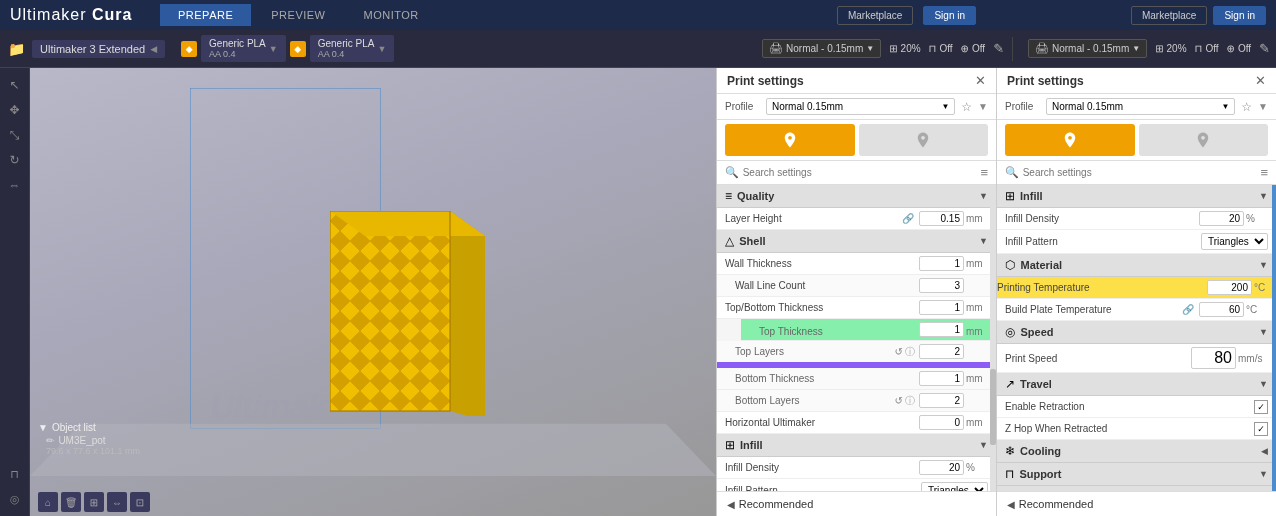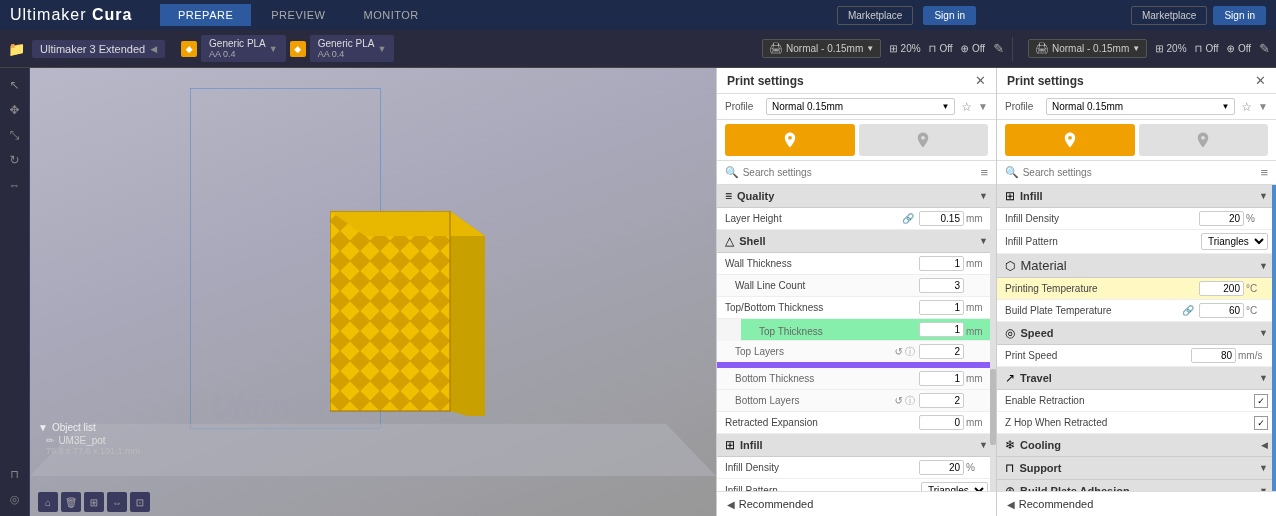--- a/index.html
+++ b/index.html
@@ -268,21 +268,21 @@
 
         <div style="display:flex;align-items:center;padding:3px 8px 3px 18px;border-bottom:1px solid #eee;background:#fafafa;min-height:22px;">
           <span style="flex:1;font-size:10px;color:#666;">Bottom Layers</span>
           <span style="color:#888;cursor:pointer;font-size:10px;margin-right:2px;">↺</span>
           <span style="color:#aaa;cursor:pointer;font-size:10px;margin-right:4px;">ⓘ</span>
           <input type="text" value="2" style="width: 45px; text-align: right; border: 1px solid rgb(204, 204, 204); padding: 1px 3px; font-size: 10px; border-radius: 2px;">
           <span style="font-size:10px;color:#777;width:22px;margin-left:2px;"></span>
         </div>
 
         <div style="display:flex;align-items:center;padding:3px 8px;border-bottom:1px solid #eee;background:#fff;min-height:22px;">
-          <span style="flex:1;font-size:10px;color:#444;">Retracted Expansion</span>
+          <span style="flex:1;font-size:10px;color:#444;">Horizontal Ultimaker</span>
           <input type="text" value="0" style="width: 45px; text-align: right; border: 1px solid rgb(204, 204, 204); padding: 1px 3px; font-size: 10px; border-radius: 2px;">
           <span style="font-size:10px;color:#777;width:22px;margin-left:2px;">mm</span>
         </div>
 
         <div style="display:flex;align-items:center;justify-content:space-between;padding:4px 8px;background:#e0e0e0;border-bottom:1px solid #ccc;cursor:pointer;">
           <div style="display:flex;align-items:center;gap:5px;">
             <span style="font-size:12px;">⊞</span>
             <span style="font-size:11px;font-weight:600;color:#333;">Infill</span>
           </div>
           <span style="font-size:9px;color:#555;">▼</span>
@@ -365,46 +365,46 @@
         <div style="display:flex;align-items:center;padding:3px 8px;border-bottom:1px solid #eee;background:#fff;min-height:22px;">
           <span style="flex:1;font-size:10px;color:#444;">Infill Pattern</span>
           <select style="border:1px solid #ccc;font-size:10px;padding:1px 2px;background:#fff;border-radius:2px;min-width:65px;">
             <option>Triangles</option>
           </select>
         </div>
 
         <div style="display:flex;align-items:center;justify-content:space-between;padding:4px 8px;background:#e0e0e0;border-bottom:1px solid #ccc;cursor:pointer;">
           <div style="display:flex;align-items:center;gap:5px;">
             <span style="font-size:12px;">⬡</span>
-            <span style="font-size:13px;font-weight:400;color:#333;">Material</span>
-          </div>
-          <span style="font-size:9px;color:#555;">▼</span>
-        </div>
-        <div style="display:flex;align-items:center;padding:3px 8px;border-bottom:1px solid #eee;background:#fef9c3;min-height:22px;">
+            <span style="font-size:11px;font-weight:700;color:#333;">Material</span>
+          </div>
+          <span style="font-size:9px;color:#555;">▼</span>
+        </div>
+        <div style="display:flex;align-items:center;padding:3px 0;border-bottom:1px solid #eee;background:#fde047;min-height:22px;">
           <span style="flex:1;font-size:10px;color:#444;">Printing Temperature</span>
           <input type="text" value="200" style="width: 45px; text-align: right; border: 1px solid rgb(204, 204, 204); padding: 1px 3px; font-size: 10px; border-radius: 2px;">
           <span style="font-size:10px;color:#777;width:22px;margin-left:2px;">°C</span>
         </div>
         <div style="display:flex;align-items:center;padding:3px 8px;border-bottom:1px solid #eee;background:#fff;min-height:22px;">
           <span style="flex:1;font-size:10px;color:#444;">Build Plate Temperature</span>
           <span style="color:#888;font-size:10px;cursor:pointer;margin-right:4px;">🔗</span>
           <input type="text" value="60" style="width: 45px; text-align: right; border: 1px solid rgb(204, 204, 204); padding: 1px 3px; font-size: 10px; border-radius: 2px;">
           <span style="font-size:10px;color:#777;width:22px;margin-left:2px;">°C</span>
         </div>
 
         <div style="display:flex;align-items:center;justify-content:space-between;padding:4px 8px;background:#e0e0e0;border-bottom:1px solid #ccc;cursor:pointer;">
           <div style="display:flex;align-items:center;gap:5px;">
             <span style="font-size:12px;">◎</span>
             <span style="font-size:11px;font-weight:600;color:#333;">Speed</span>
           </div>
           <span style="font-size:9px;color:#555;">▼</span>
         </div>
         <div style="display:flex;align-items:center;padding:3px 8px;border-bottom:1px solid #eee;background:#fff;min-height:22px;">
           <span style="flex:1;font-size:10px;color:#444;">Print Speed</span>
-          <input type="text" value="80" style="width: 45px; text-align: right; border: 1px solid rgb(204, 204, 204); padding: 1px 3px; font-size: 10px; border-radius: 2px;">
+          <input type="text" value="80" style="width: 45px; text-align: right; border: 1px solid rgb(204, 204, 204); padding: 1px 3px; font-size: 16px; border-radius: 2px;">
           <span style="font-size:10px;color:#777;width:30px;margin-left:2px;">mm/s</span>
         </div>
 
         <div style="display:flex;align-items:center;justify-content:space-between;padding:4px 8px;background:#e0e0e0;border-bottom:1px solid #ccc;cursor:pointer;">
           <div style="display:flex;align-items:center;gap:5px;">
             <span style="font-size:12px;">↗</span>
             <span style="font-size:11px;font-weight:600;color:#333;">Travel</span>
           </div>
           <span style="font-size:9px;color:#555;">▼</span>
         </div>

